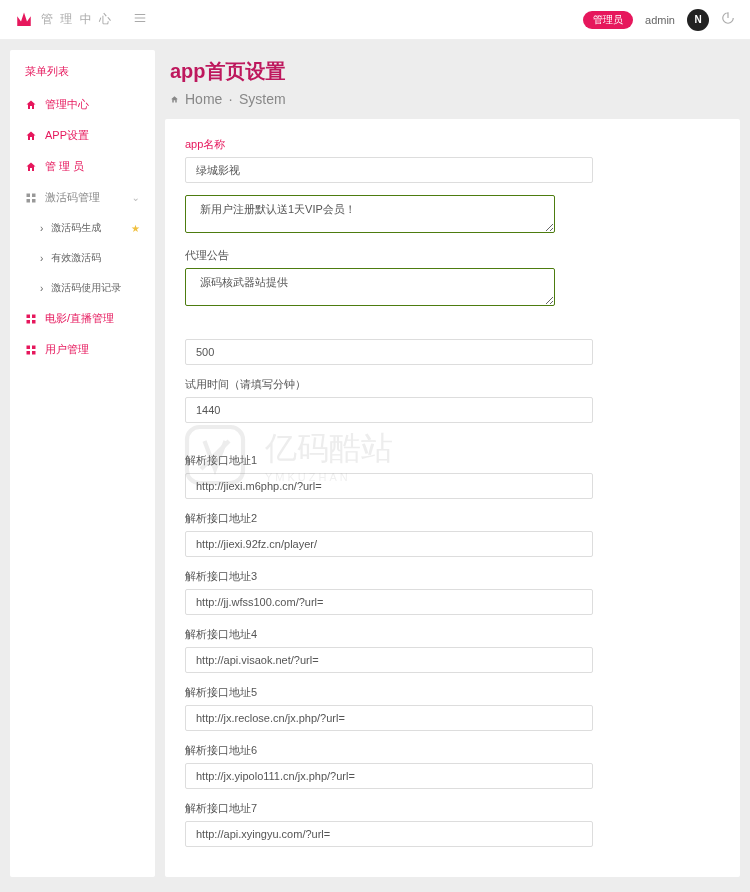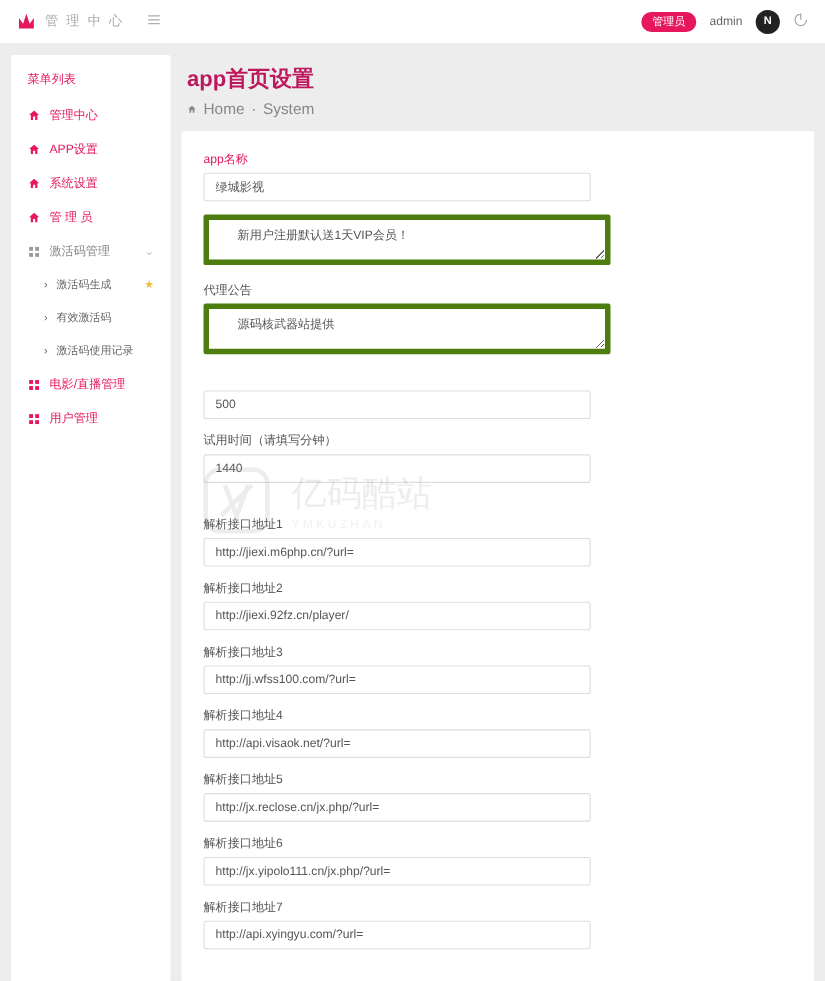--- a/index.html
+++ b/index.html
@@ -28,22 +28,22 @@
     .nav-icon { width: 12px; height: 12px; display: flex; align-items: center; }
     
     .main { flex: 1; }
     .page-title { font-size: 20px; color: #be185d; padding: 8px 5px 4px; }
     .breadcrumb { padding: 2px 5px 12px; font-size: 14px; color: #888; display: flex; align-items: center; gap: 6px; }
     
     .card { background: #fff; border-radius: 2px; padding: 18px 20px; }
     .form-group { margin-bottom: 12px; }
     .form-label { font-size: 11px; color: #555; margin-bottom: 5px; display: block; }
     .form-label.pink { color: #e6175c; }
-    .form-input { width: 352px; max-width: 100%; padding: 6px 10px; border: 1px solid #ddd; border-radius: 2px; font-size: 11px; color: #555; background: #fff; }
-    .form-textarea { width: 370px; max-width: 100%; padding: 6px 26px; border: 5px solid #4d7c0f; border-radius: 2px; font-size: 11px; color: #555; min-height: 34px; resize: vertical; font-family: inherit; }
+    .form-input { width: 408px; max-width: 100%; padding: 6px 10px; border: 1px solid #ddd; border-radius: 2px; font-size: 11px; color: #555; background: #fff; }
+    .form-textarea { width: 370px; max-width: 100%; padding: 6px 14px; border: 1px solid #4d7c0f; border-radius: 2px; font-size: 11px; color: #555; min-height: 34px; resize: vertical; font-family: inherit; }
     
     .watermark { position: fixed; left: 180px; top: 420px; z-index: 1; opacity: 0.15; display: flex; align-items: center; gap: 15px; pointer-events: none; }
     .watermark-logo { width: 70px; height: 70px; }
     .watermark-text { display: flex; flex-direction: column; }
     .watermark-cn { font-size: 32px; color: #888; font-weight: 400; }
     .watermark-en { font-size: 11px; color: #999; letter-spacing: 3px; }
   </style>
 </head>
 <body>
 
@@ -83,28 +83,20 @@
         </span>
       <span>管理中心</span>
     </div>
     <div class="nav-item">
       <span class="nav-icon">
           <svg width="12" height="12" viewBox="0 0 24 24">
             <path fill="#e6175c" d="M12 3l9 8h-3v9h-4v-6h-4v6H6v-9H3z"></path>
           </svg>
         </span>
       <span>APP设置</span>
-    </div>
-    <div class="nav-item">
-      <span class="nav-icon">
-          <svg width="12" height="12" viewBox="0 0 24 24">
-            <path fill="#e6175c" d="M12 3l9 8h-3v9h-4v-6h-4v6H6v-9H3z"></path>
-          </svg>
-        </span>
-      <span>系统设置</span>
     </div>
     <div class="nav-item">
       <span class="nav-icon">
           <svg width="12" height="12" viewBox="0 0 24 24">
             <path fill="#e6175c" d="M12 3l9 8h-3v9h-4v-6h-4v6H6v-9H3z"></path>
           </svg>
         </span>
       <span>管 理 员</span>
     </div>
 

